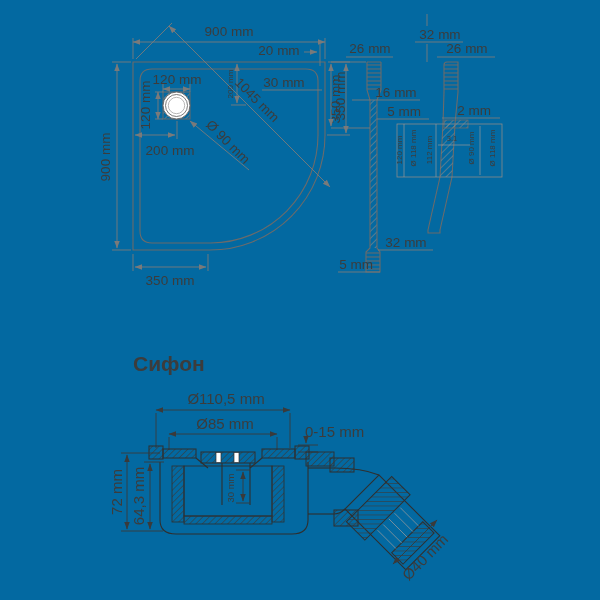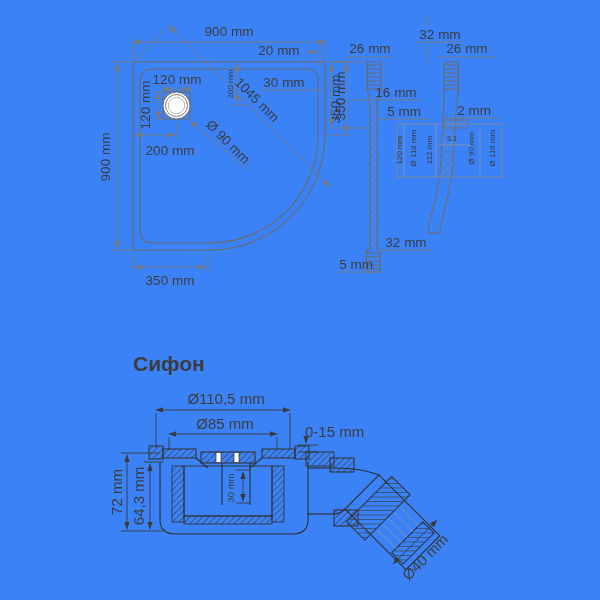--- a/index.html
+++ b/index.html
@@ -1,16 +1,16 @@
 <!DOCTYPE html>
 <html><head>
 <meta charset="utf-8">
 <style>
   html,body{margin:0;padding:0;background:#ffffff;}
-  #canvas{position:relative;width:600px;height:600px;background:#3b82f6;overflow:hidden;}
+  #canvas{position:relative;width:600px;height:600px;background:#0369a1;overflow:hidden;}
   svg text{font-family:"Liberation Sans", sans-serif;fill:#3c3c3c;}
   .dim{font-size:13.5px;}
   .dimL{font-size:15px;}
   .dimS{font-size:8px;}
   .dimXS{font-size:7.5px;}
   .t30{font-size:9.5px;}
   .title{font-size:21px;font-weight:bold;}
   .dln{stroke:#7a7a7a;stroke-width:0.9;fill:none;}
   .dlnD{stroke:#3a3a3a;stroke-width:0.9;fill:none;}
   .draw{stroke:#6b6b6b;stroke-width:1.1;fill:none;}

